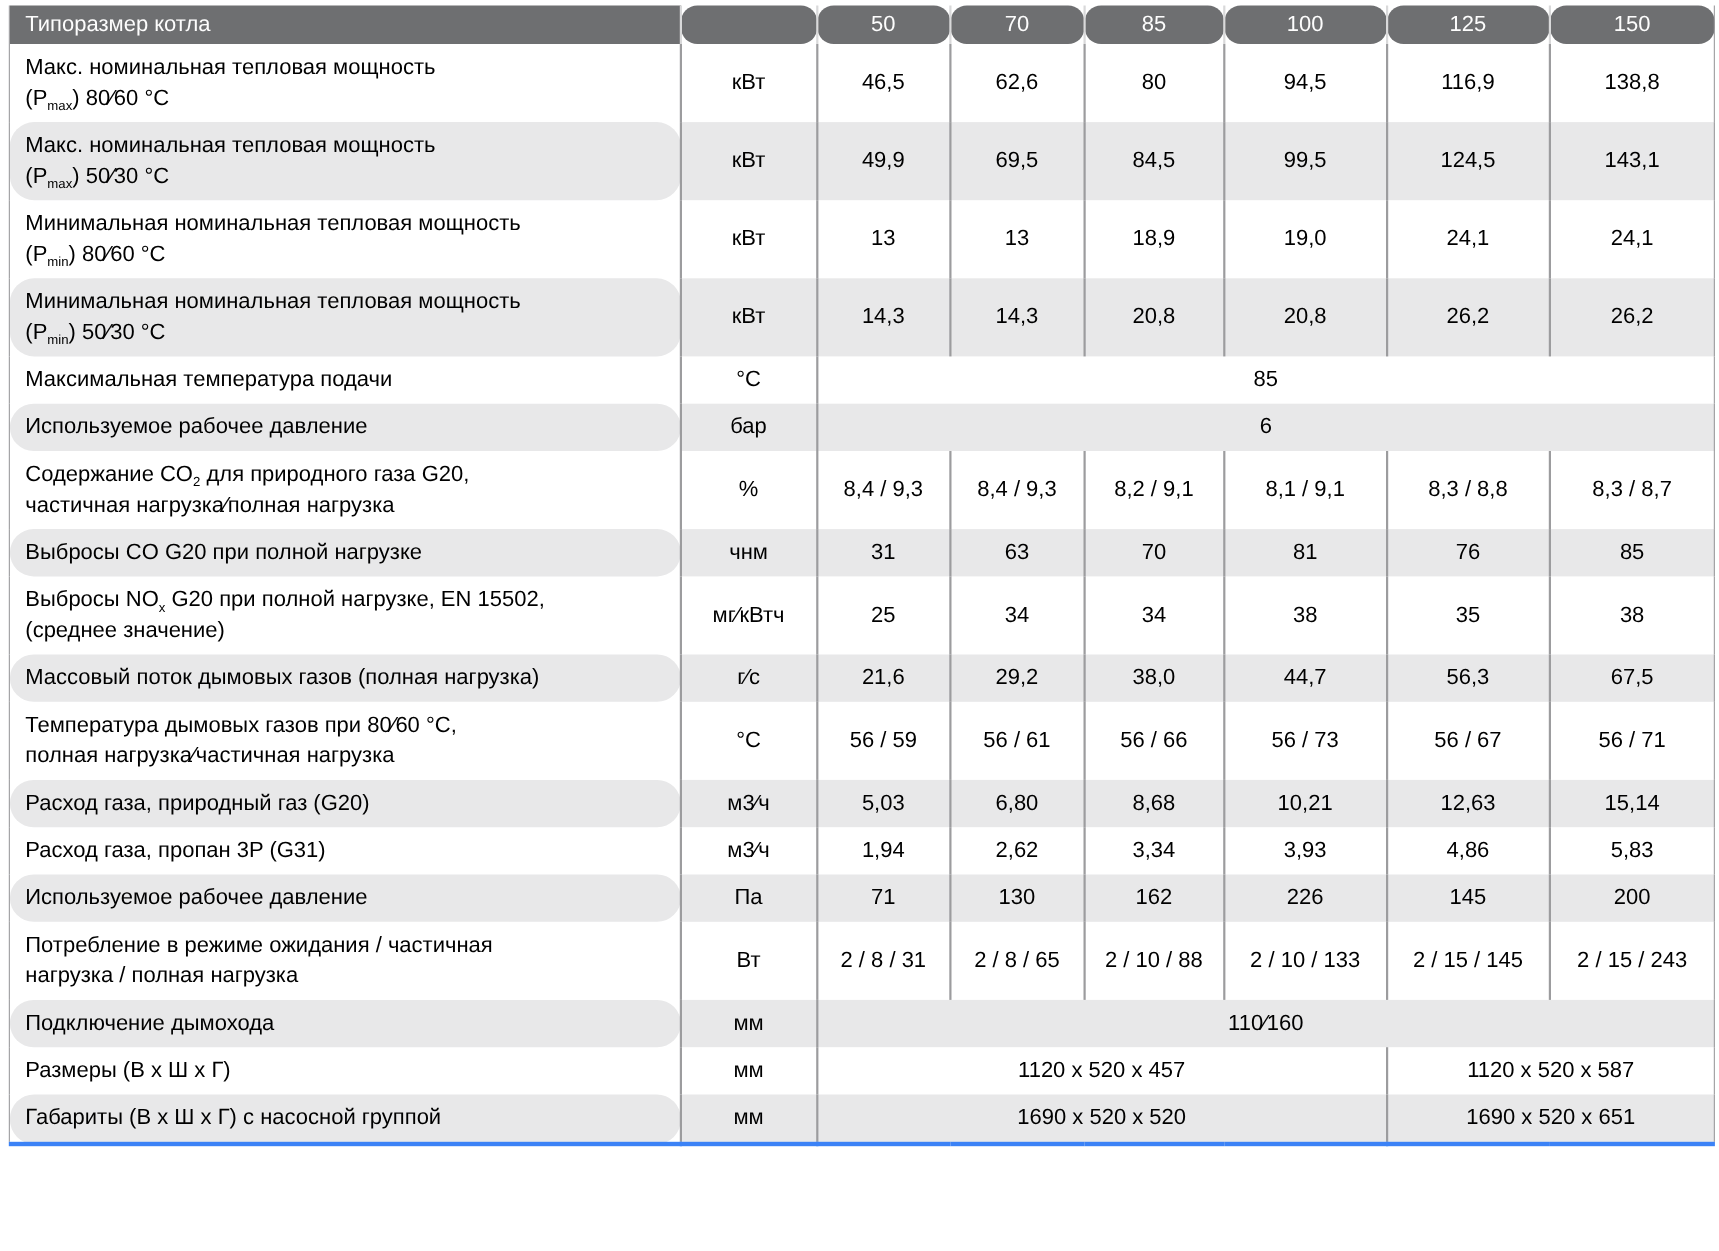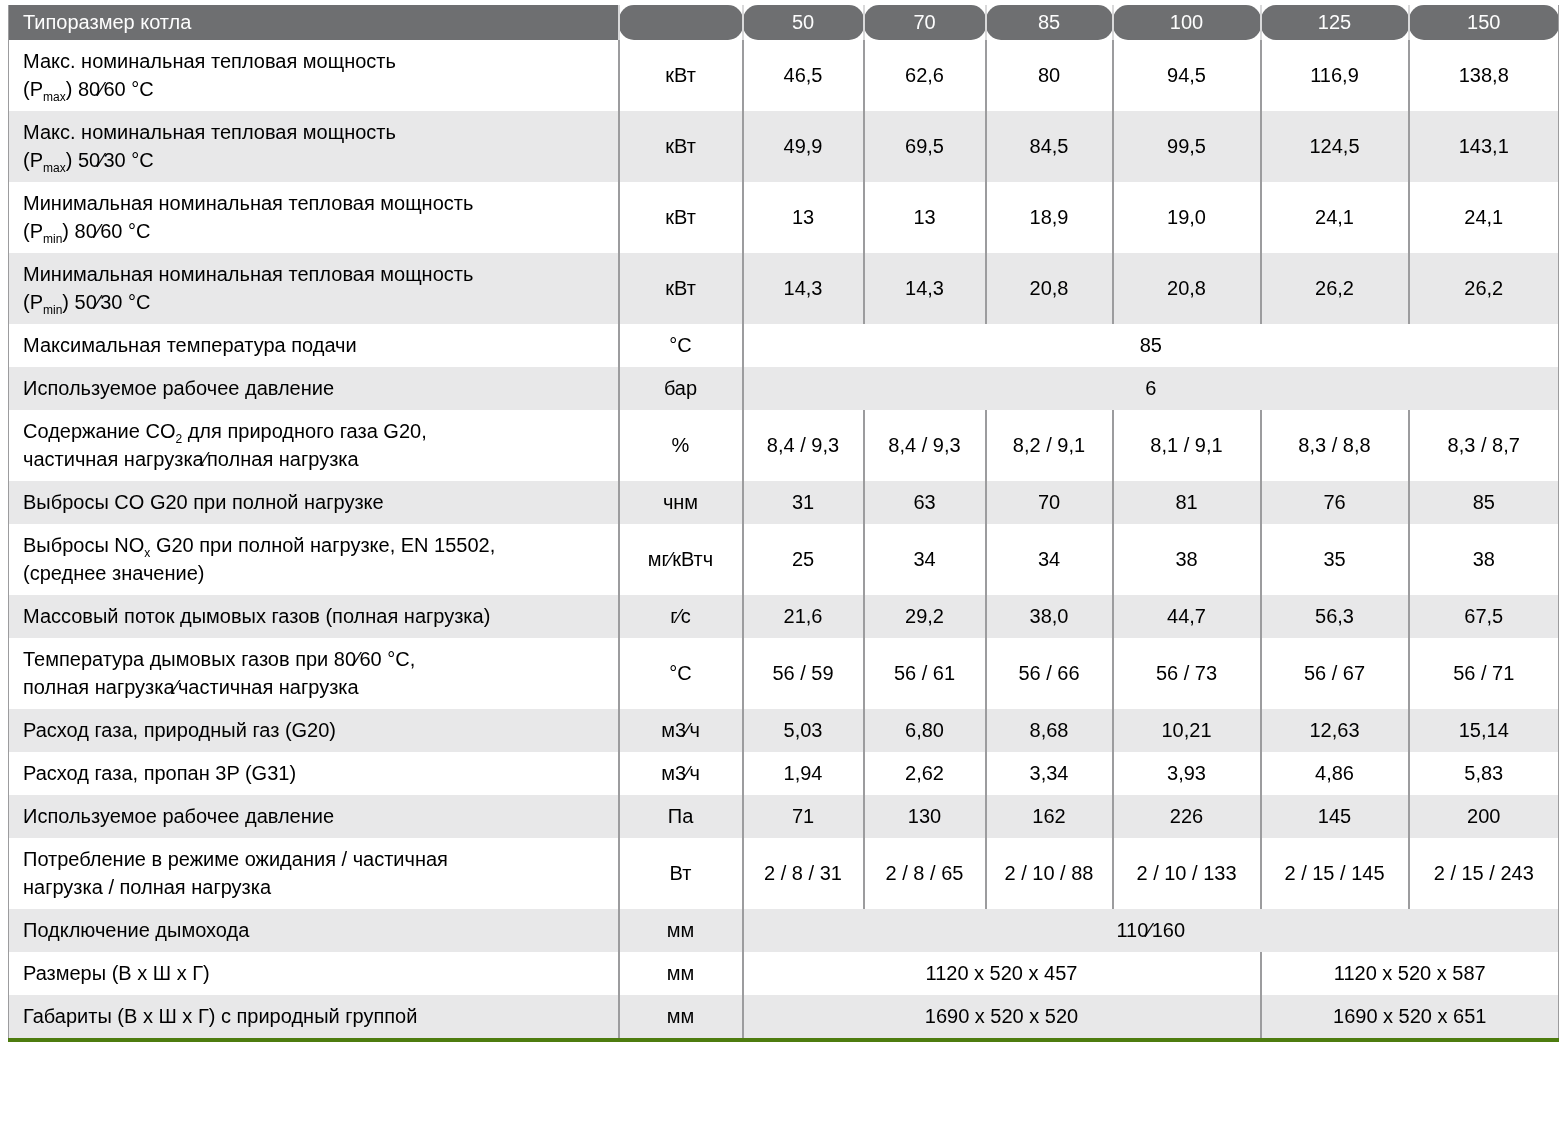--- a/index.html
+++ b/index.html
@@ -16,21 +16,21 @@
     padding: 5px 5px 6px 8px;
     background: #ffffff;
     overflow: hidden;
   }
   table.spec-table {
     width: 1550px;
     border-collapse: collapse;
     table-layout: fixed;
     border-left: 1px solid #9c9c9e;
     border-right: 1px solid #9c9c9e;
-    border-bottom: 4px solid #4d7c0f;
+    border-bottom: 4px solid #3b82f6;
   }
   col.c-label { width: 610px; }
   col.c-unit  { width: 124px; }
   col.c-v1 { width: 121px; }
   col.c-v2 { width: 122px; }
   col.c-v3 { width: 127px; }
   col.c-v4 { width: 148px; }
   col.c-v5 { width: 148px; }
   col.c-v6 { width: 150px; }
 
@@ -56,20 +56,21 @@
     padding: 7px 6px 8px 6px;
     text-align: center;
     vertical-align: middle;
     background: transparent;
   }
   tbody td + td { border-left: 2px solid #9c9c9e; }
   tbody td.label-cell {
     text-align: left;
     padding-left: 14px;
     white-space: pre-line;
+    border-radius: 22px;
   }
   tbody tr:nth-child(even) td { background: #e8e8e9; }
 
   sub {
     font-size: 12px;
     line-height: 0;
   }
 </style>
 </head>
 <body>
@@ -254,20 +255,20 @@
           <td class="unit-cell">мм</td>
           <td class="value-cell" colspan="6">110⁄160</td>
         </tr>
         <tr>
           <td class="label-cell">Размеры (В х Ш х Г)</td>
           <td class="unit-cell">мм</td>
           <td class="value-cell" colspan="4">1120 x 520 x 457</td>
           <td class="value-cell" colspan="2">1120 x 520 x 587</td>
         </tr>
         <tr>
-          <td class="label-cell">Габариты (В х Ш х Г) с природный группой</td>
+          <td class="label-cell">Габариты (В х Ш х Г) с насосной группой</td>
           <td class="unit-cell">мм</td>
           <td class="value-cell" colspan="4">1690 x 520 x 520</td>
           <td class="value-cell" colspan="2">1690 x 520 x 651</td>
         </tr>
       </tbody>
   </table>
 </div>
 
 </body></html>

